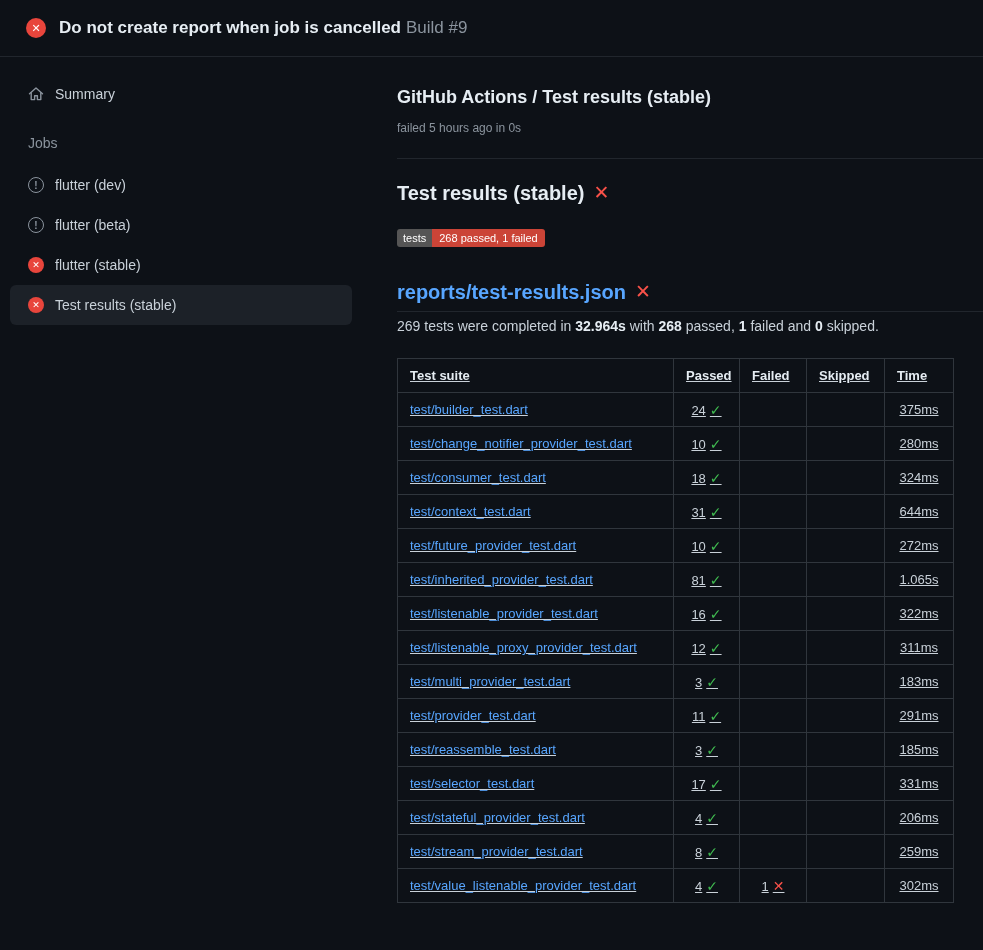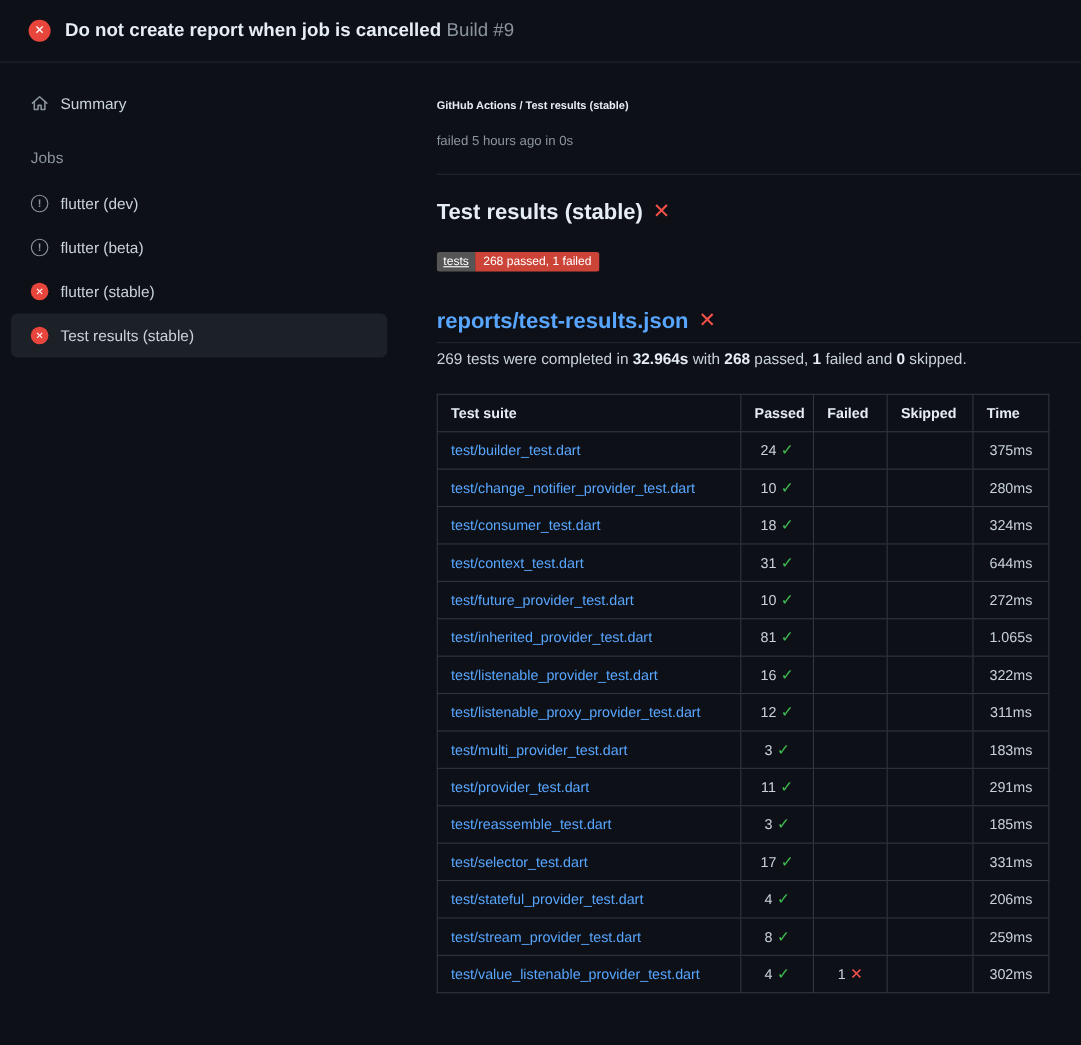--- a/index.html
+++ b/index.html
@@ -44,48 +44,48 @@
     width: 16px; height: 16px; border-radius: 50%;
     border: 1.5px solid var(--text-muted, #8b949e);
     color: var(--text-muted, #8b949e);
     display: inline-flex; align-items: center; justify-content: center;
     font-size: 10px; font-weight: bold; flex-shrink: 0;
   }
   .home-icon { flex-shrink: 0; }
 
   
   .content { flex: 1; padding: 30px 0 0 25px; }
-  .breadcrumb { font-size: 10px; font-weight: bold; color: var(--text-bright, #e6edf3); line-height: 20px; }
+  .breadcrumb { font-size: 18px; font-weight: bold; color: var(--text-bright, #e6edf3); line-height: 20px; }
   .run-meta { font-size: 12px; color: var(--text-muted, #8b949e); margin-top: 13px; line-height: 16px; }
   .divider { border: none; border-top: 1px solid var(--border, #21262d); margin-top: 22px; }
   .section-title {
     margin-top: 20px; font-size: 20px; line-height: 28px;
     color: var(--text-bright, #e6edf3); font-weight: bold;
     display: flex; align-items: center; gap: 9px;
   }
   .x-mark { color: var(--red, #f85149); font-weight: bold; font-size: 19px; }
   .badge {
     display: inline-flex; margin-top: 22px; font-size: 11px;
     border-radius: 3px; overflow: hidden; color: #fff; height: 18px; line-height: 18px;
   }
-  .badge-label { background: var(--badge-label, #555555); padding: 0 6px; text-decoration: underline; }
+  .badge-label { background: var(--badge-label, #555555); padding: 0 6px; }
   .badge-value { background: var(--badge-value, #cb4437); padding: 0 7px; }
   .report-title {
     margin-top: 32px; font-size: 20px; line-height: 26px; font-weight: bold;
     border-bottom: 1px solid var(--border, #21262d); padding-bottom: 6px;
     display: flex; align-items: center; gap: 9px;
   }
   .report-link { color: var(--link, #58a6ff); text-decoration: none; }
   .summary-line { margin-top: 4px; font-size: 14px; line-height: 20px; }
   .summary-line strong { color: var(--text-bright, #e6edf3); }
 
   
   .results-table {
     margin-top: 22px; border-collapse: collapse; table-layout: fixed;
-    width: 556px; font-size: 13px;
+    width: 556px; font-size: 13px; text-decoration: underline;
   }
   .results-table th, .results-table td {
     border: 1px solid var(--table-border, #30363d);
     height: 34px; padding: 0 12px; overflow: hidden; white-space: nowrap;
   }
   .results-table th { text-align: left; color: var(--text-bright, #e6edf3); font-weight: bold; }
   td.c-suite a { color: var(--link, #58a6ff); text-decoration: none; }
   td.c-num { text-align: center; }
   td.c-time { text-align: center; color: var(--text, #c9d1d9); }
   .check { color: var(--green, #3fb950); font-weight: bold; font-size: 14px; margin-left: 4px; }

